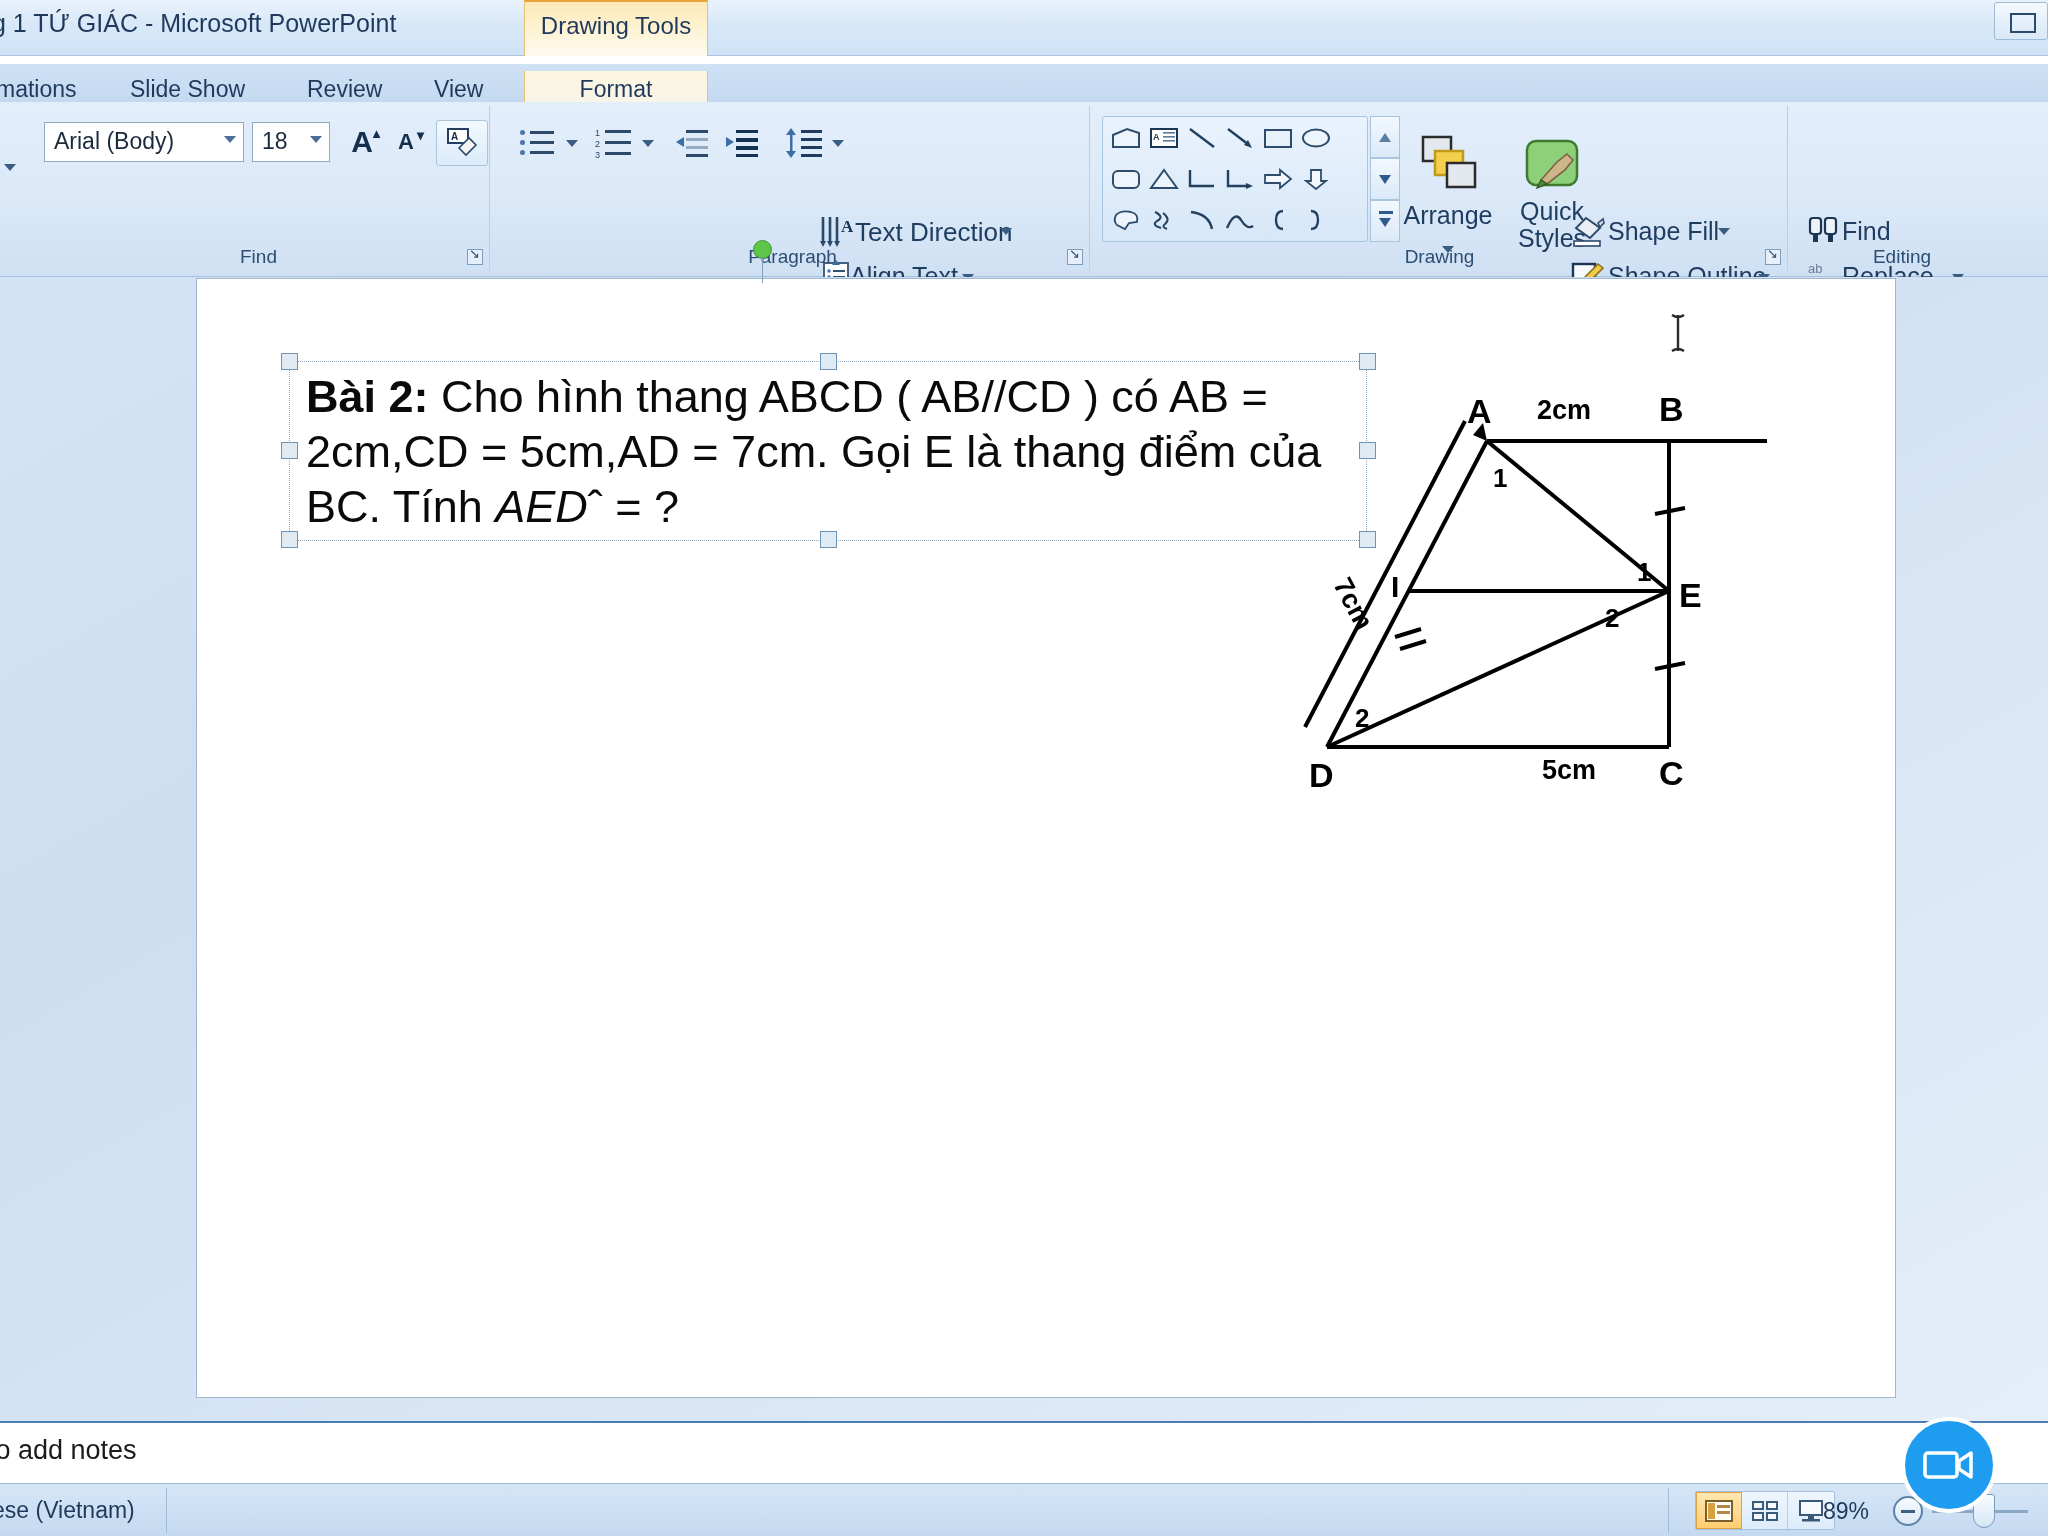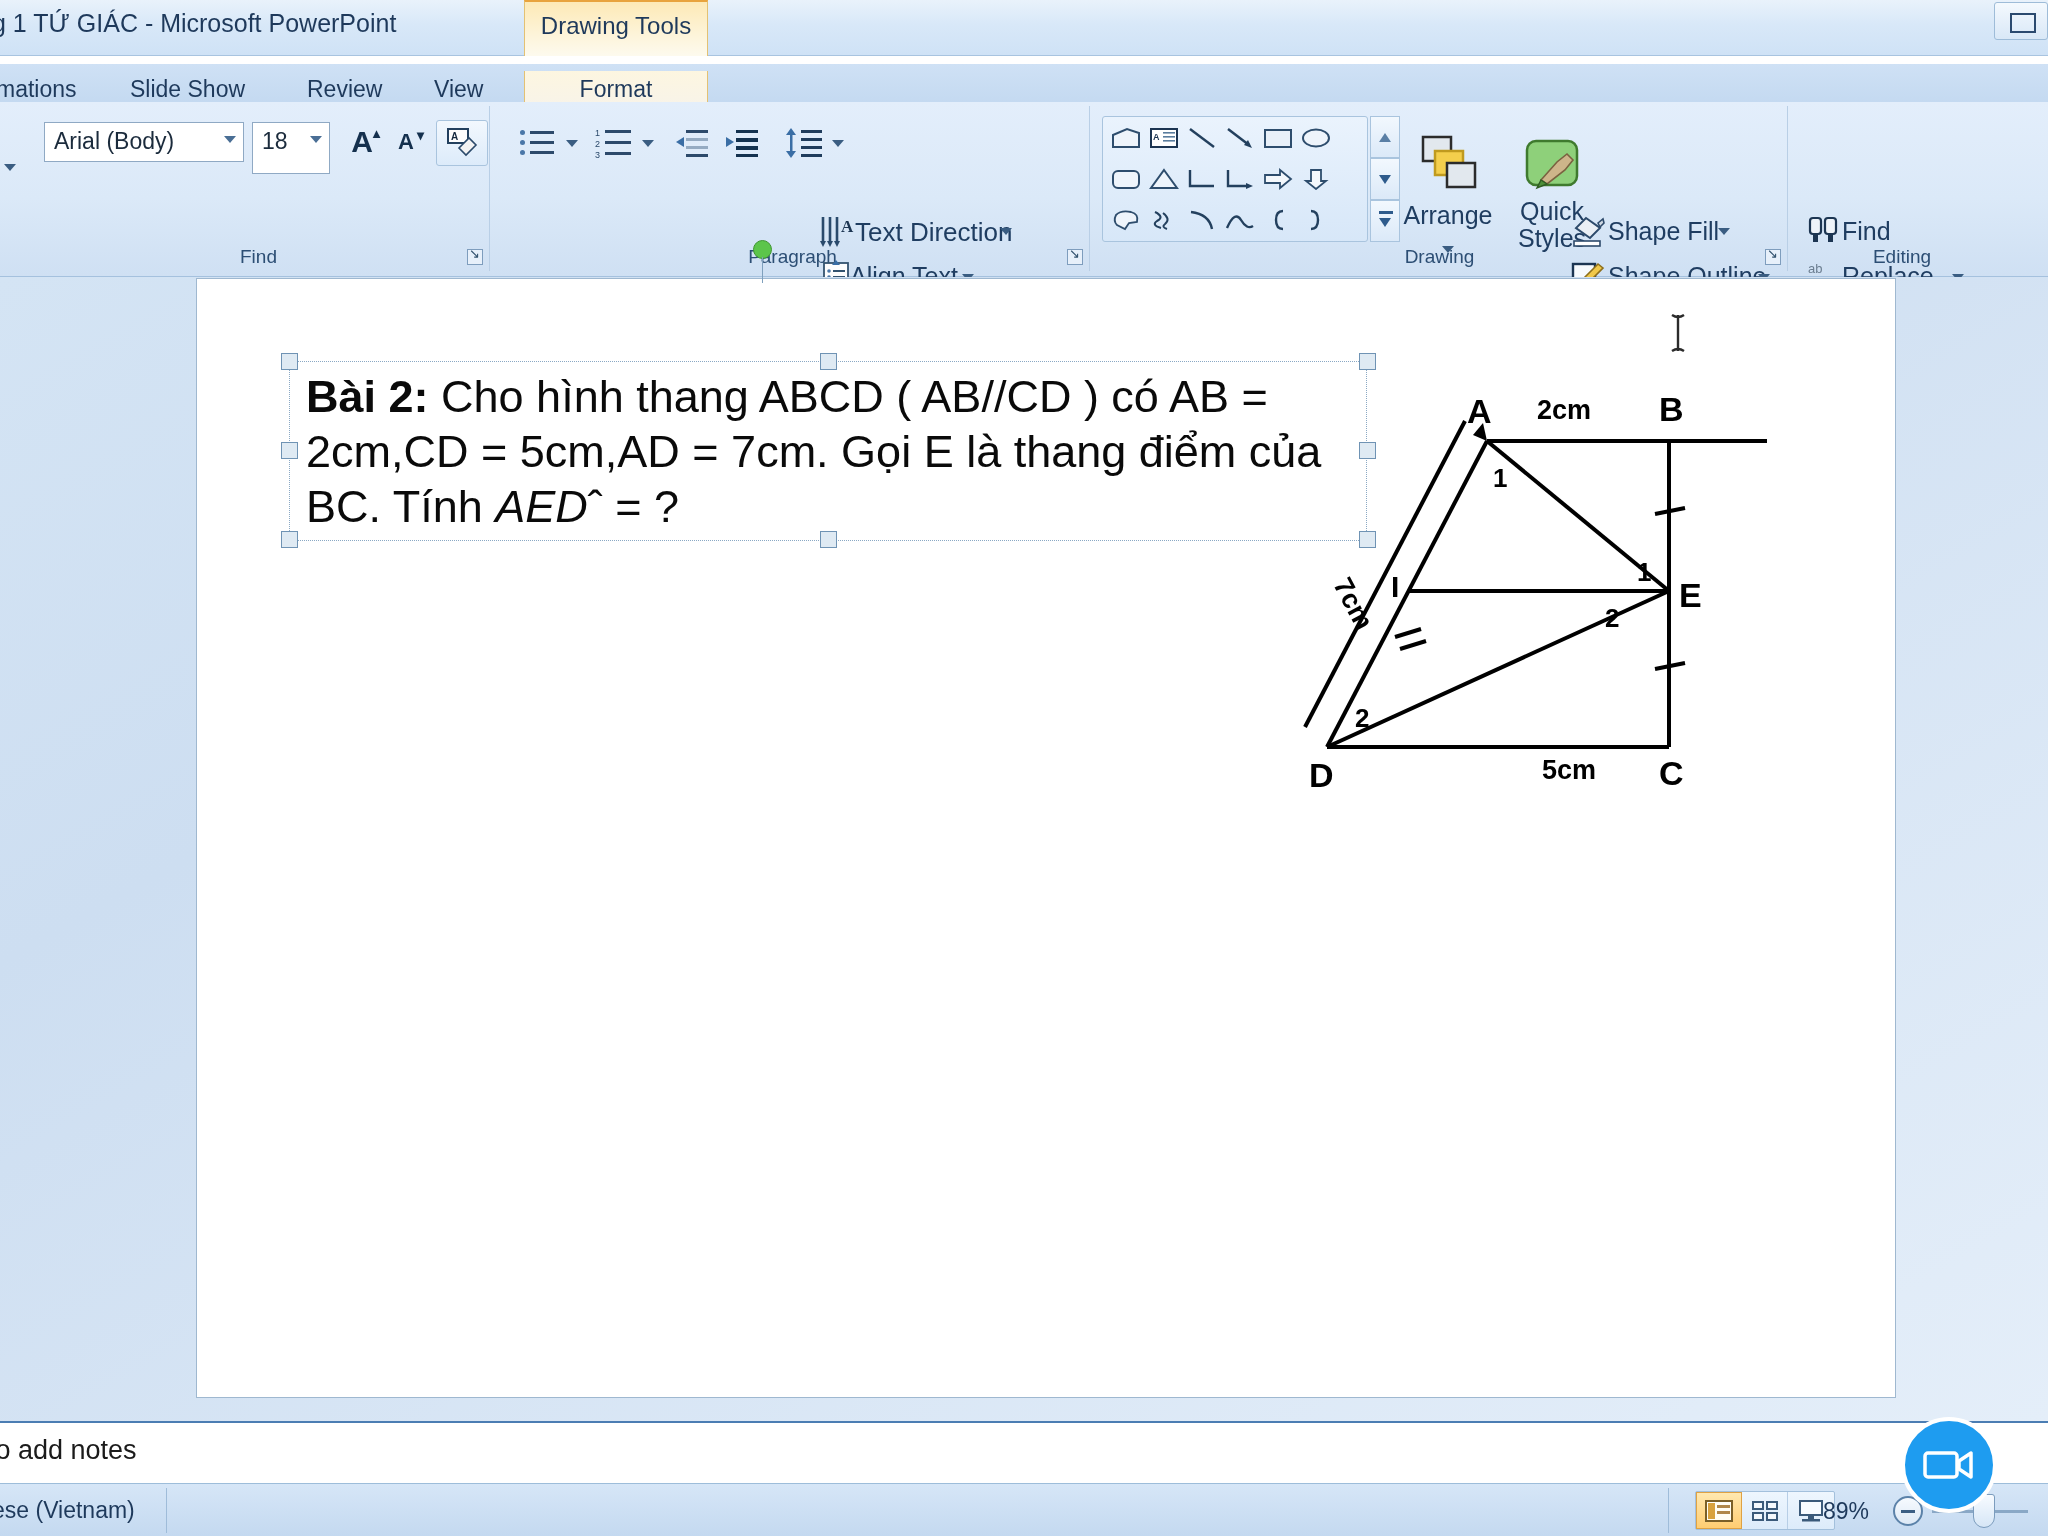--- a/index.html
+++ b/index.html
@@ -267,21 +267,21 @@
       <div class="grp-label">Find</div>
       <div class="dlg-launcher"></div>
     </div>
 
     <div class="caret-sm" style="left:4px; top:62px;"></div>
 
     <div class="combo" style="left:44px; top:20px; width:200px; height:40px;">
       <span>Arial (Body)</span>
       <span class="arrow"></span>
     </div>
-    <div class="combo" style="left:252px; top:20px; width:78px; height:52px;">
+    <div class="combo" style="left:252px; top:20px; width:78px; height:40px;">
       <span>18</span>
       <span class="arrow"></span>
     </div>
 
     <div class="rbtn" style="left:340px; top:18px; width:44px; height:44px; font-size:30px; font-weight:bold;">
       <span>A</span>
       <span style="position:absolute;right:3px;top:4px;font-size:14px;">▴</span>
     </div>
     <div class="rbtn" style="left:384px; top:18px; width:44px; height:44px; font-size:22px; font-weight:bold;">
       <span>A</span>

